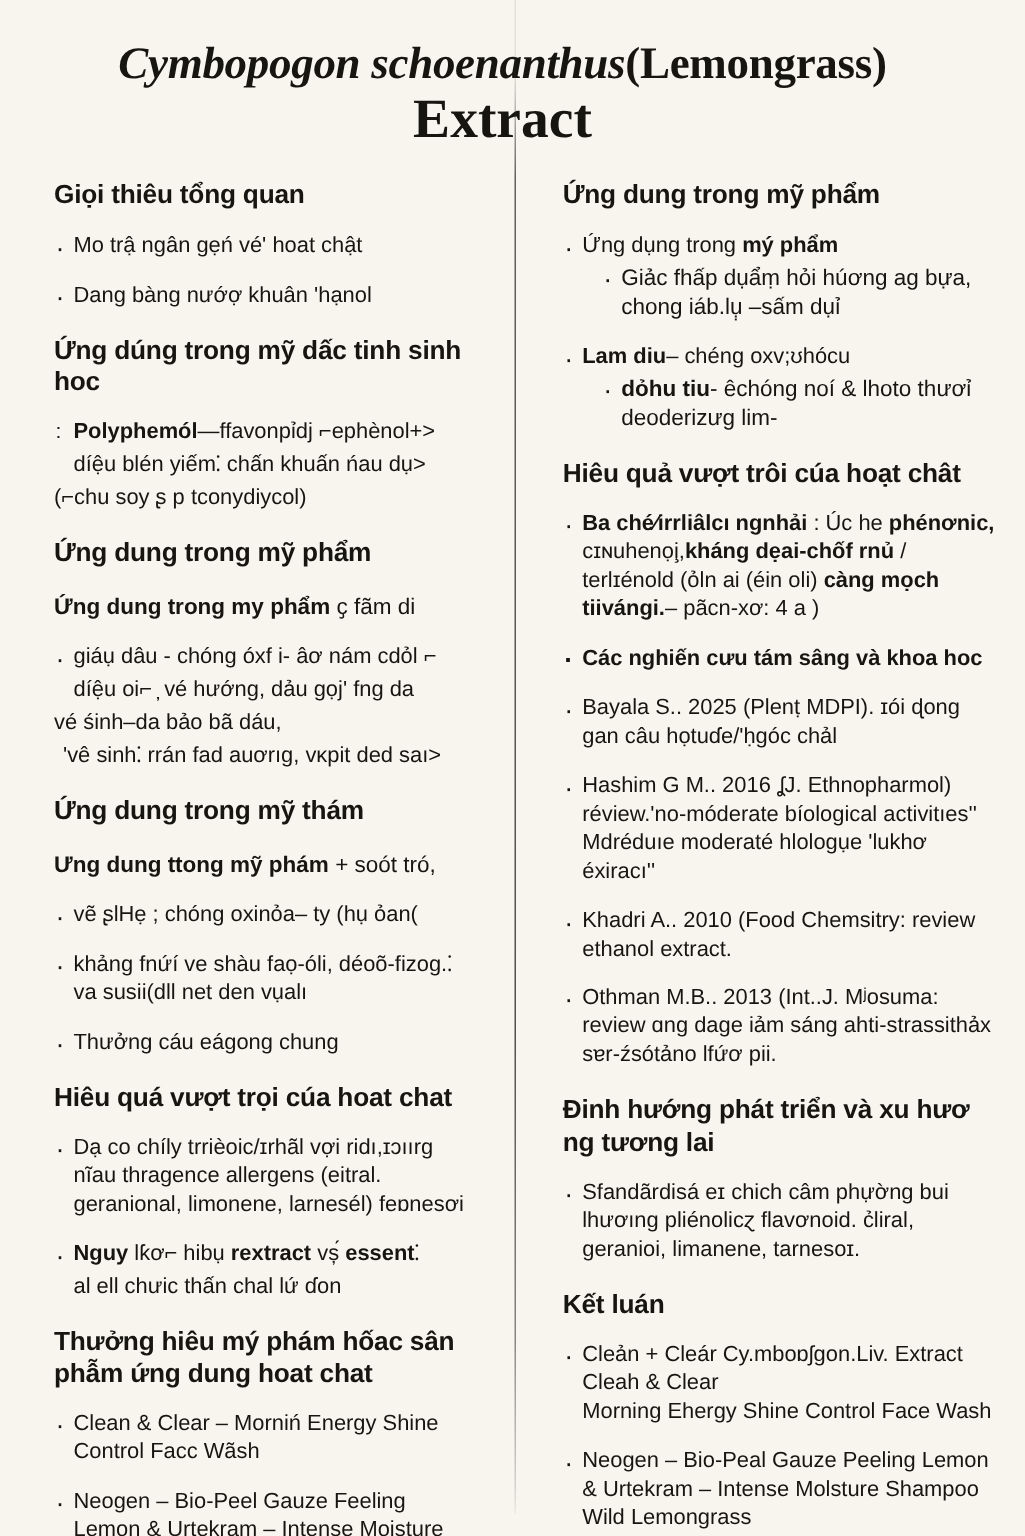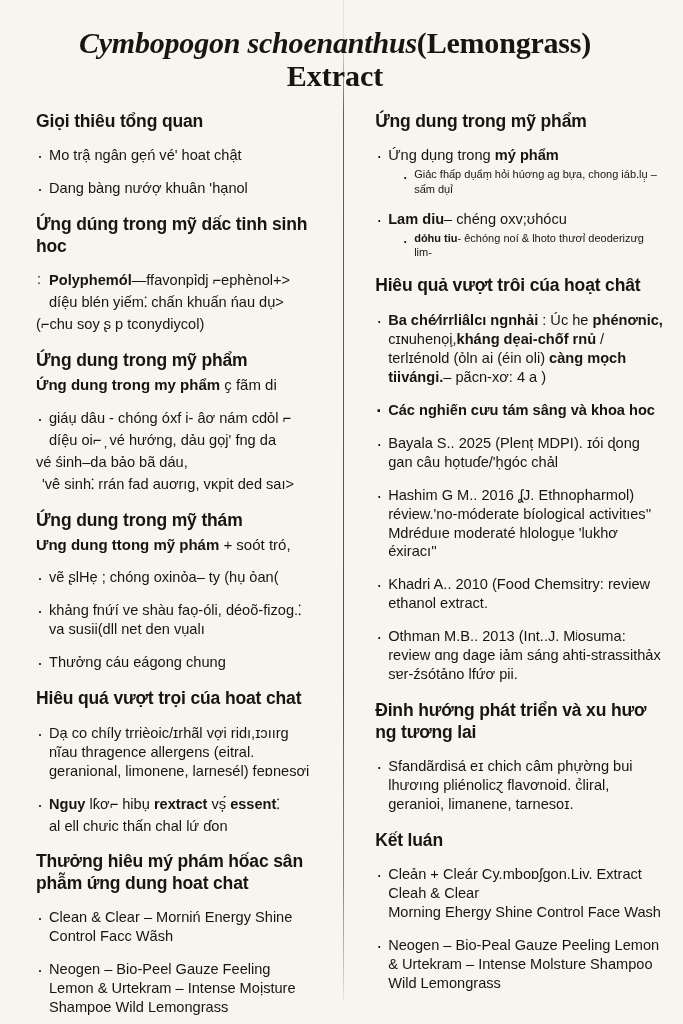--- a/index.html
+++ b/index.html
@@ -37,21 +37,21 @@
     white-space: nowrap;
   }
   .title-species {
     font-style: italic;
   }
   .title-common {
     font-style: normal;
   }
   .title-line2 {
     font-family: "Liberation Serif", serif;
-    font-size: 30px;
+    font-size: 37px;
     font-weight: bold;
     line-height: 1.18;
     margin-top: -2px;
   }
 
   
   .columns {
     display: flex;
     position: relative;
     padding: 12px 0 0 0;
@@ -92,21 +92,21 @@
     line-height: 1.22;
     margin: 16px 0 4px 0;
     letter-spacing: -0.15px;
   }
   h2.sect.first { margin-top: 0; }
 
   .subhead {
     font-size: 15px;
     font-weight: bold;
     line-height: 1.3;
-    margin: 4px 0 2px 0;
+    margin: 16px 0 2px 0;
   }
   .subhead .reg {
     font-weight: normal;
   }
 
   
   ul.bl {
     list-style: none;
     margin: 0 0 0 0;
     padding: 0;
@@ -133,21 +133,21 @@
   }
 
   ul.sub {
     list-style: none;
     margin: 0;
     padding: 0 0 0 14px;
   }
   ul.sub > li {
     position: relative;
     padding-left: 12px;
-    font-size: 11px;
+    font-size: 15px;
     line-height: 1.30;
     margin: 2px 0 2px 0;
   }
   ul.sub > li::before {
     content: "\00B7";
     position: absolute;
     left: 0px;
     top: -1px;
     font-size: 18px;
     line-height: 1.25;

